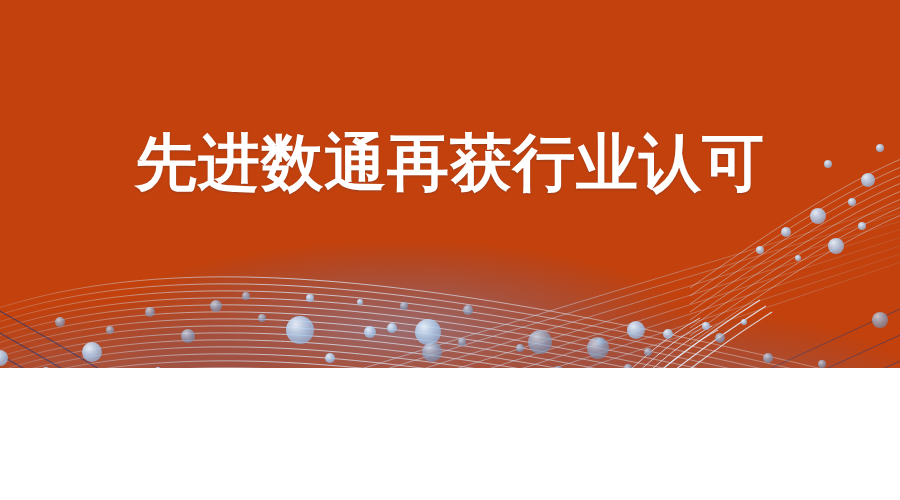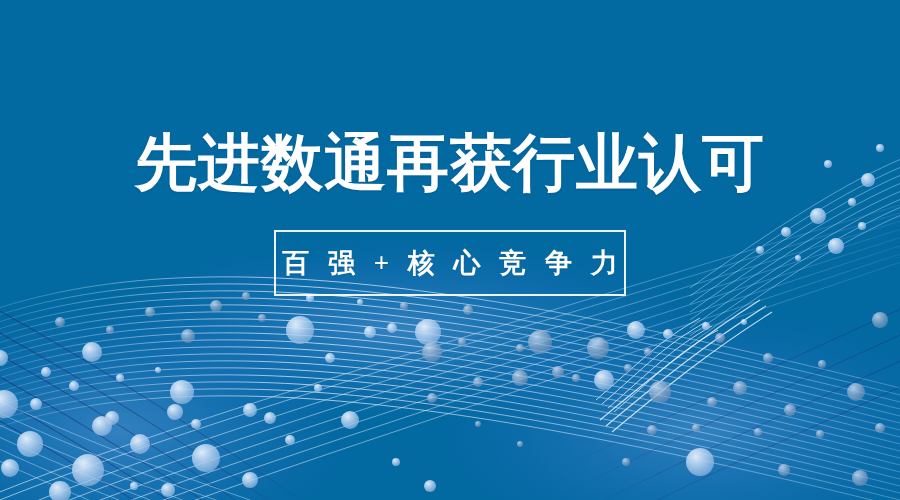--- a/index.html
+++ b/index.html
@@ -4,23 +4,23 @@
 <style>
   html, body {
     margin: 0;
     padding: 0;
     background: #ffffff;
   }
 
   #banner {
     position: relative;
     width: 900px;
-    height: 500px;
+    height: 368px;
     overflow: hidden;
-    background: #0369a1;
+    background: #c2410c;
     font-family: "Liberation Serif", "DejaVu Serif", serif;
     -webkit-font-smoothing: antialiased;
   }
 
   
   .bg-layer {
     position: absolute;
     inset: 0;
     width: 900px;
     height: 500px;
@@ -296,18 +296,15 @@
       <circle cx="60" cy="322" r="5" fill="url(#bubbleMuted)"></circle>
       <circle cx="404" cy="306" r="4" fill="url(#bubbleMuted)"></circle>
       <circle cx="468" cy="310" r="5" fill="url(#bubbleMuted)"></circle>
       <circle cx="246" cy="296" r="4" fill="url(#bubbleMuted)"></circle>
     </g>
   </svg>
 
   <div class="content">
     <div class="headline">先进数通再获行业认可</div>
 
-    <div class="subtitle-box">
-      <div class="subtitle">百 强 + 核 心 竞 争 力</div>
-    </div>
   </div>
 
 </div>
 
 </body></html>

